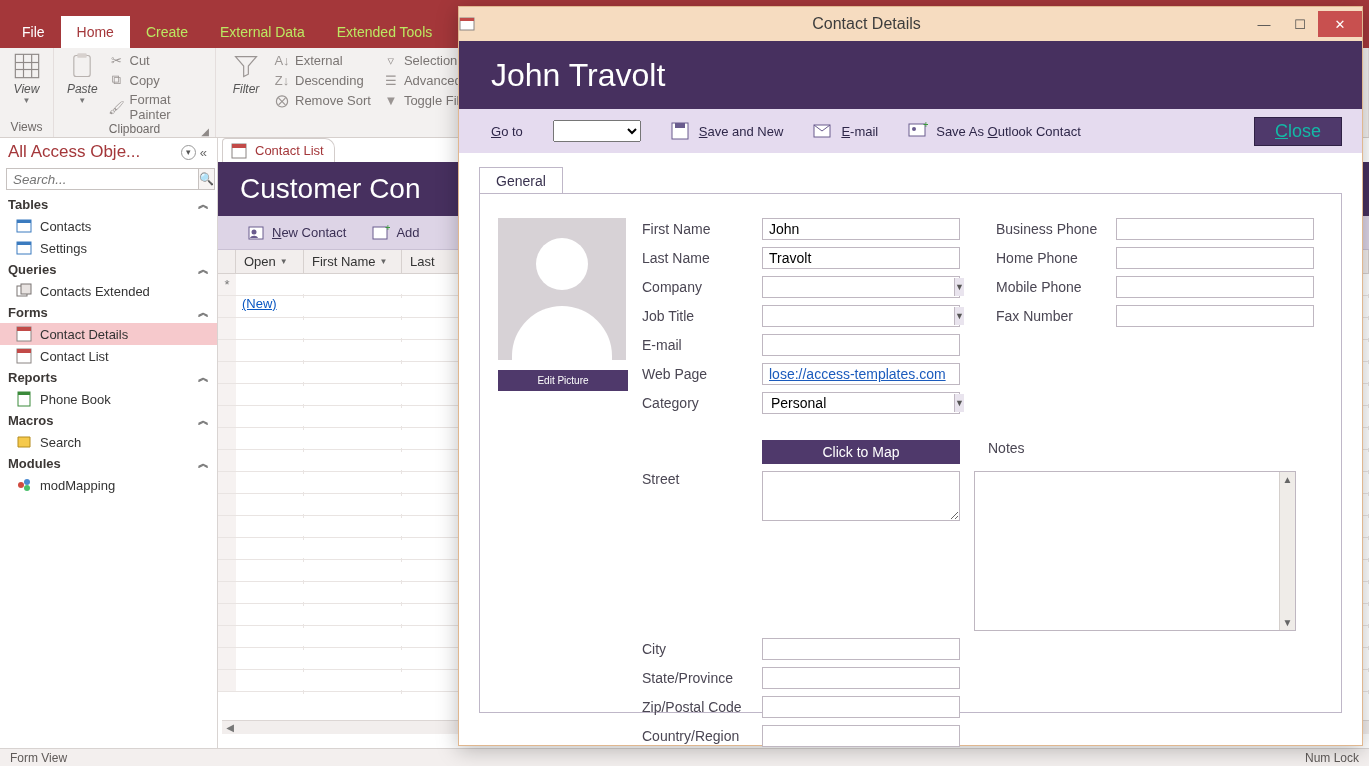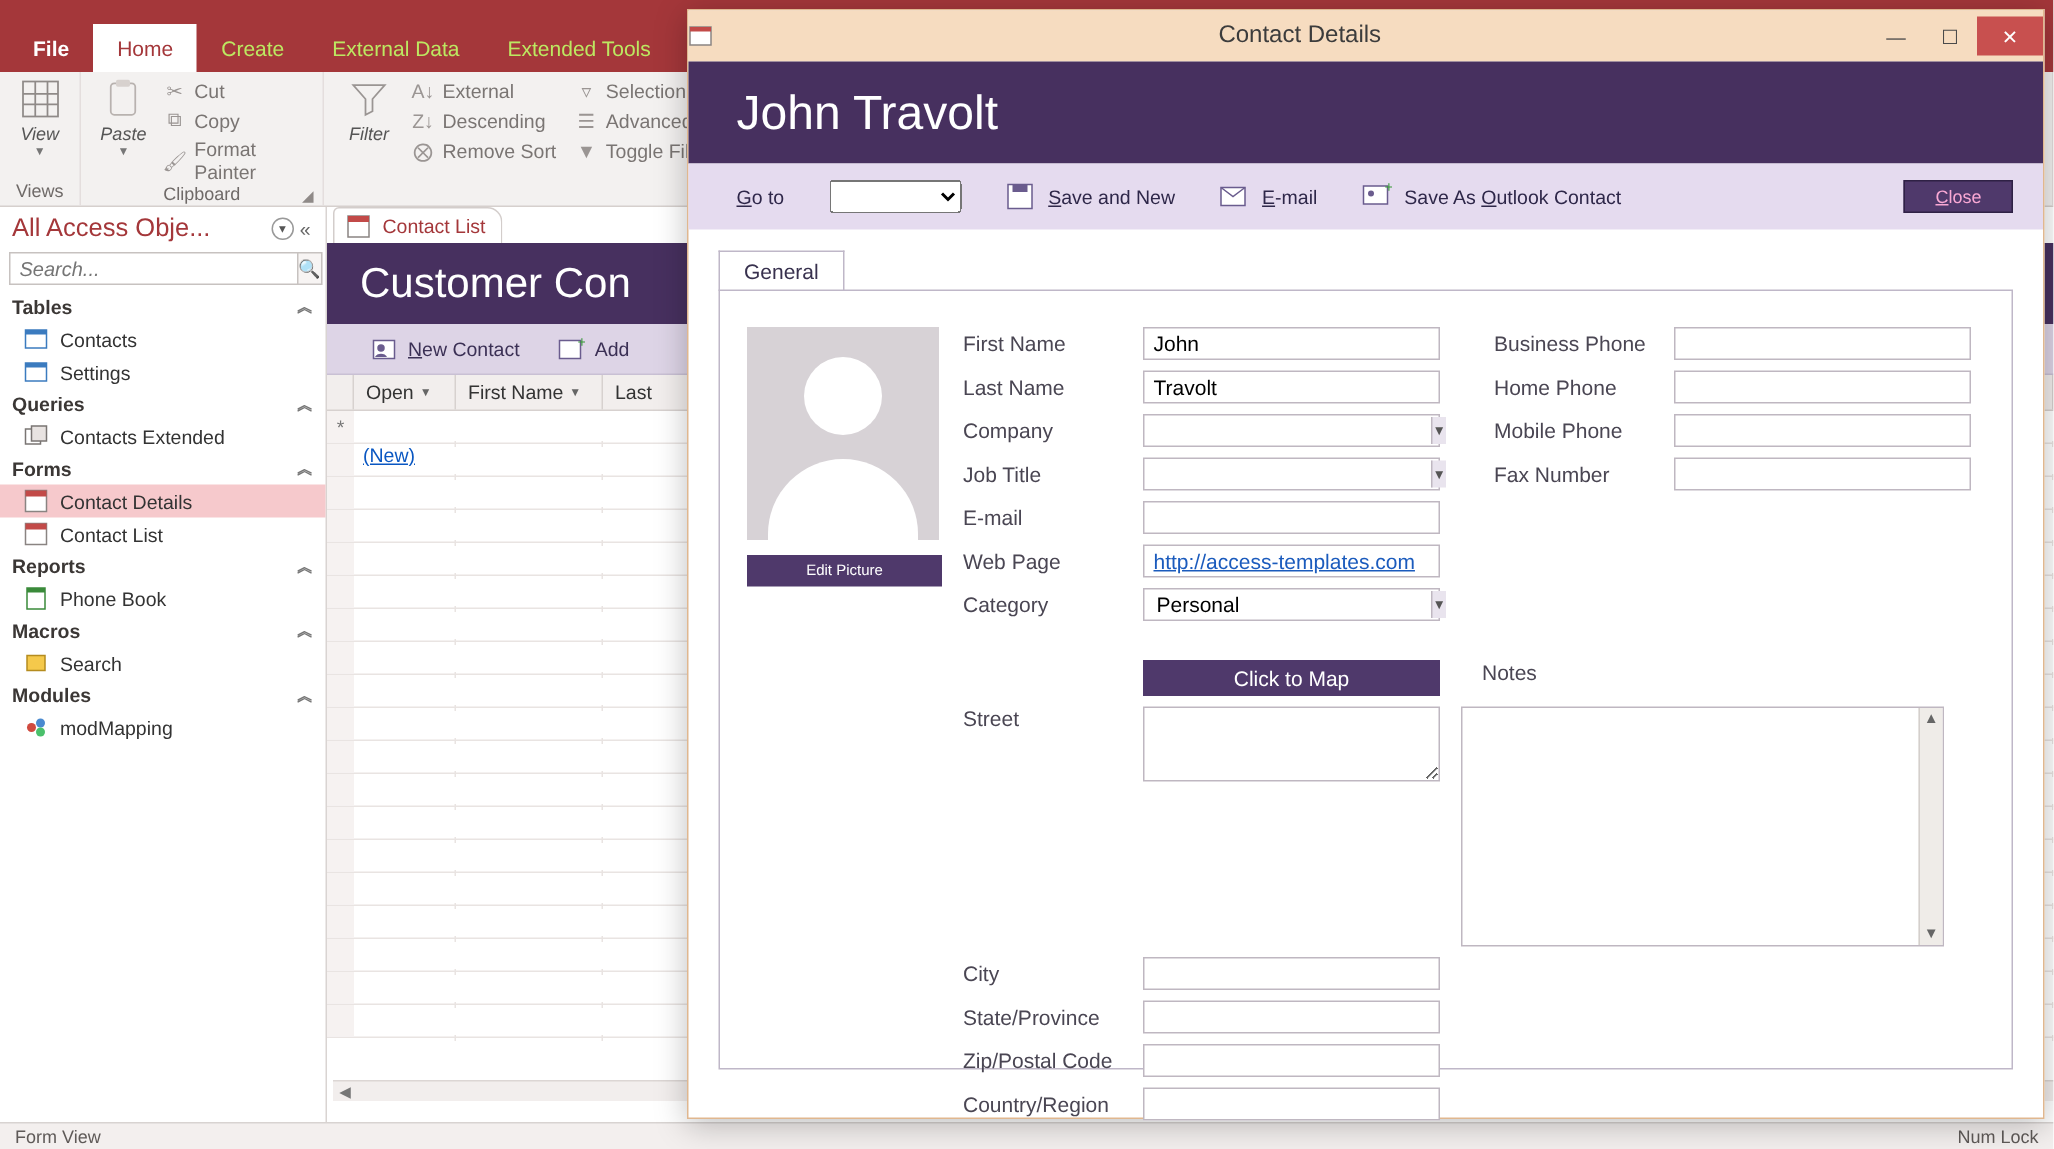--- a/index.html
+++ b/index.html
@@ -2,21 +2,21 @@
 <html><head>
 <meta charset="utf-8">
 <style>
   * { box-sizing: border-box; font-family: "Segoe UI", Tahoma, sans-serif; }
   body { margin:0; width:1369px; height:766px; background:#fff; overflow:hidden; font-size:13px; color:#333; }
   .app { position:relative; width:100%; height:100%; }
   
   .appbar { height:48px; background:#a4373a; display:flex; align-items:flex-end; padding:0 6px; }
   .tab { padding:8px 16px; color:#fff; font-size:14px; }
   .tab.home { background:#fff; color:#a4373a; }
-  .tab.file { font-weight:700; }
+  .tab.file { font-weight:400; }
   .tab.light { color:#bef264; opacity:0.95; }
   .bulb { display:inline-flex; align-items:center; gap:4px; color:#fff; font-size:14px; padding:8px 6px 8px 10px;}
   
   .ribbon { height:90px; background:#f3f1f0; border-bottom:1px solid #d6d0cd; display:flex; }
   .group { border-right:1px solid #e4dedd; padding:4px 8px 0 8px; display:flex; flex-direction:column; justify-content:space-between; }
   .group .body { display:flex; gap:6px; align-items:flex-start; }
   .group .caption { text-align:center; color:#6f6a68; font-size:12px; padding-bottom:3px; position:relative;}
   .group .launcher { position:absolute; right:-2px; bottom:2px; font-size:10px; color:#8f8a88;}
   .bigbtn { display:flex; flex-direction:column; align-items:center; width:44px; color:#6e6a68;font-style:italic; }
   .bigbtn .ic { width:28px; height:28px; margin-bottom:2px; }
@@ -68,21 +68,21 @@
   .modal-titlebar .ttl { flex:1; text-align:center; font-size:16px; color:#3c3c3c; }
   .winbtns { display:flex; }
   .winbtn { width:36px; height:26px; display:flex; align-items:center; justify-content:center; color:#4a4a4a; }
   .winbtn.close { background:#c8504f; color:#fff; width:44px;}
   .contact-head { height:68px; background:#47305f; color:#fff; font-size:32px; font-weight:300; padding-left:32px; display:flex; align-items:center; }
   .contact-tb { height:44px; background:#e5dbef; display:flex; align-items:center; padding:0 20px 0 32px; gap:30px; }
   .contact-tb .lbl { color:#2f274a; }
   .contact-tb select { height:22px; width:88px;}
   .contact-tb .act { display:flex; align-items:center; gap:8px; color:#2e2749; }
   .contact-tb .act .u { text-decoration:underline; }
-  .closebtn { margin-left:auto; background:#4f396b; color:#f9a8d4; border:1px solid #2f2145; padding:3px 20px; font-size:12px; }
+  .closebtn { margin-left:auto; background:#4f396b; color:#14b8a6; border:1px solid #2f2145; padding:3px 20px; font-size:18px; }
   .closebtn .u { text-decoration:underline;}
   .tabs { padding:14px 20px 0 20px; }
   .tabrow { display:flex; }
   .tabg { border:1px solid #bfb7c8; border-bottom:none; padding:5px 16px; background:#fff; font-size:14px; color:#38314e;}
   .panel { border:1px solid #bfb7c8; margin-top:-1px; height:520px; padding:24px 18px; position:relative;}
   .leftcol { position:absolute; left:18px; top:24px; width:130px; text-align:center; }
   .avatar { width:128px; height:142px; background:#d7d2d6; display:flex; align-items:flex-end; justify-content:center; position:relative; overflow:hidden;}
   .avatar .head { width:52px; height:52px; background:#fff; border-radius:50%; position:absolute; top:20px;}
   .avatar .body { width:100px; height:60px; background:#fff; border-top-left-radius:60px; border-top-right-radius:60px; position:absolute; bottom:-6px;}
   .editpic { margin-top:10px; background:#4f396b; color:#fff; padding:5px 0; font-size:10px; }
@@ -556,21 +556,21 @@
             <div class="flbl2">Fax Number</div>
             <input class="fin" value="" style="">
           </div>
           <div class="frow">
             <div class="flbl">E-mail</div>
             <input class="fin" value="" style="">
           </div>
           <div class="frow">
             <div class="flbl">Web Page</div>
             <div class="fin link" style="display:flex;align-items:center">
-                <a>http://access-templates.com</a>
+                <a>lose://access-templates.com</a>
               </div>
           </div>
           <div class="frow">
             <div class="flbl">Category</div>
             <div class="fin cb">
                 <input value="Personal" style="">
                 <div class="dd">▼</div>
               </div>
           </div>
 

